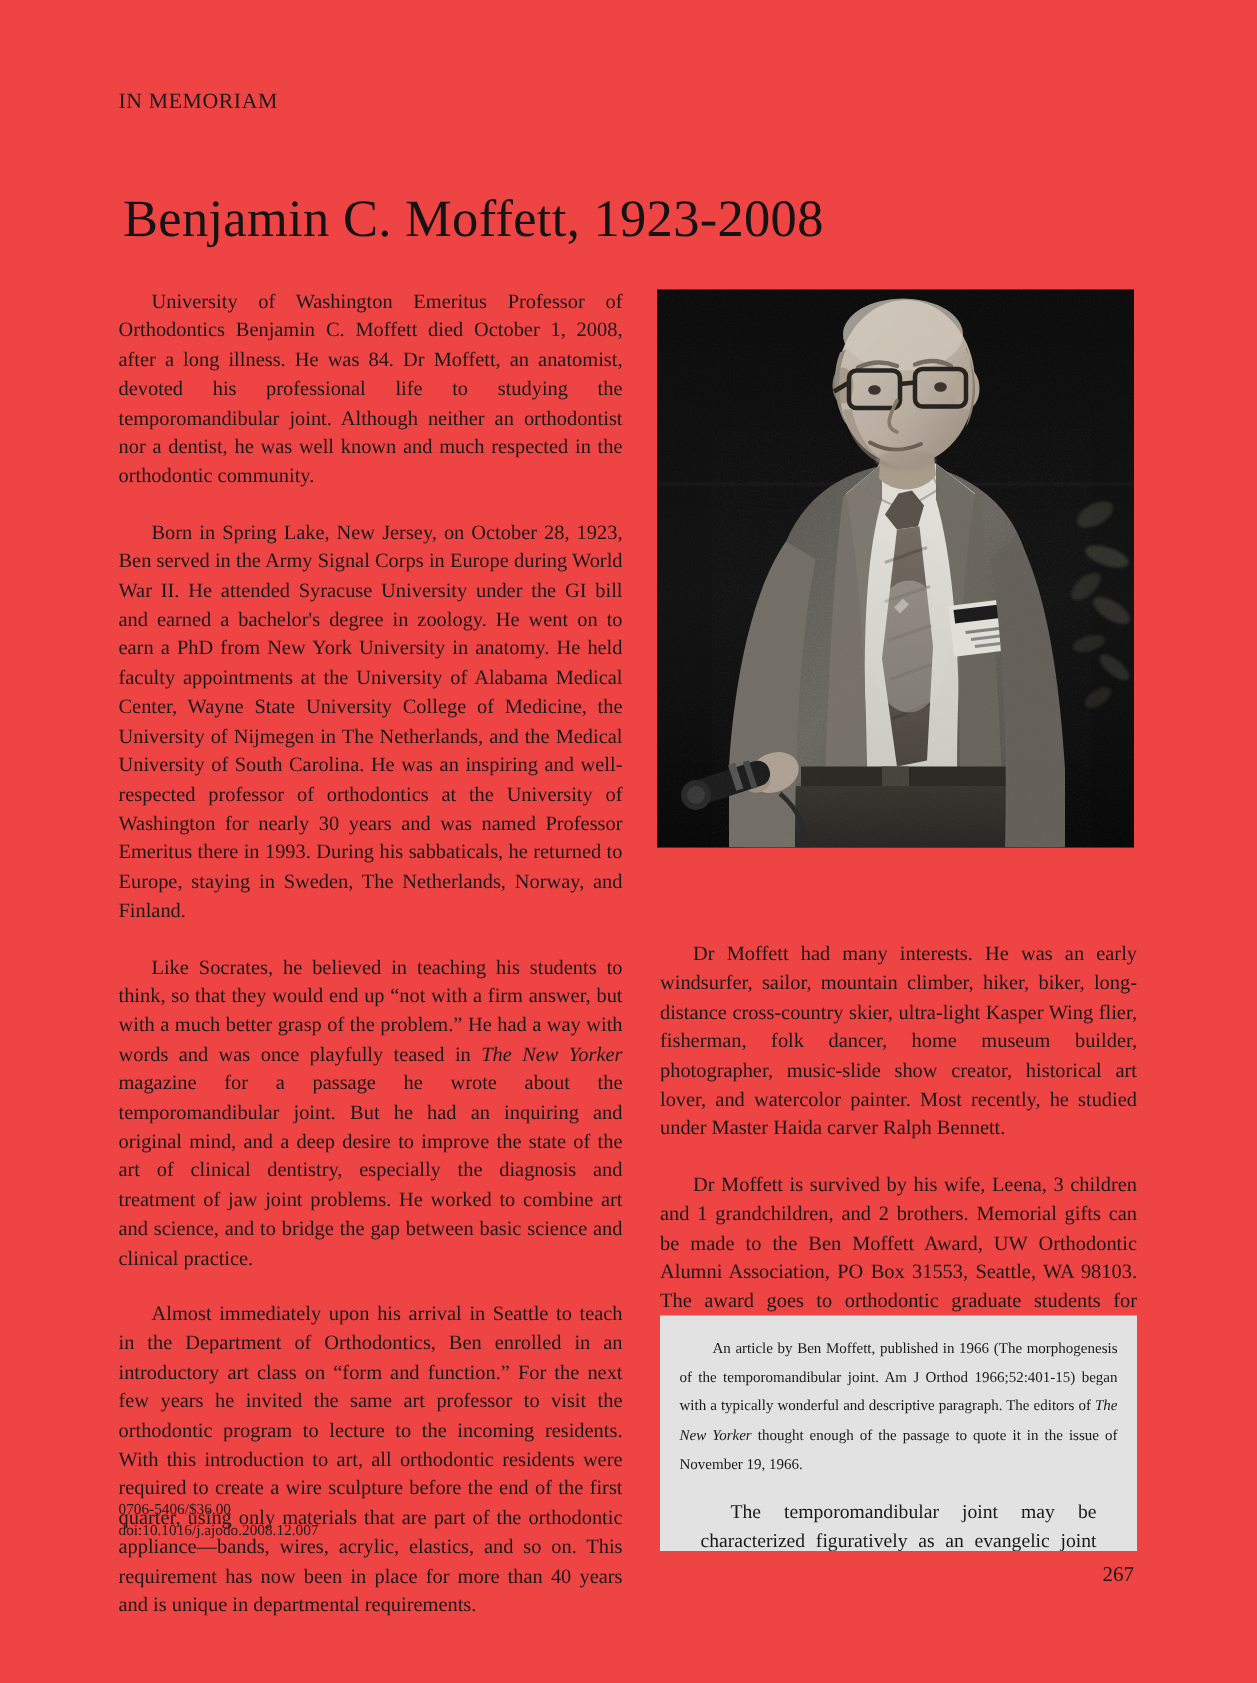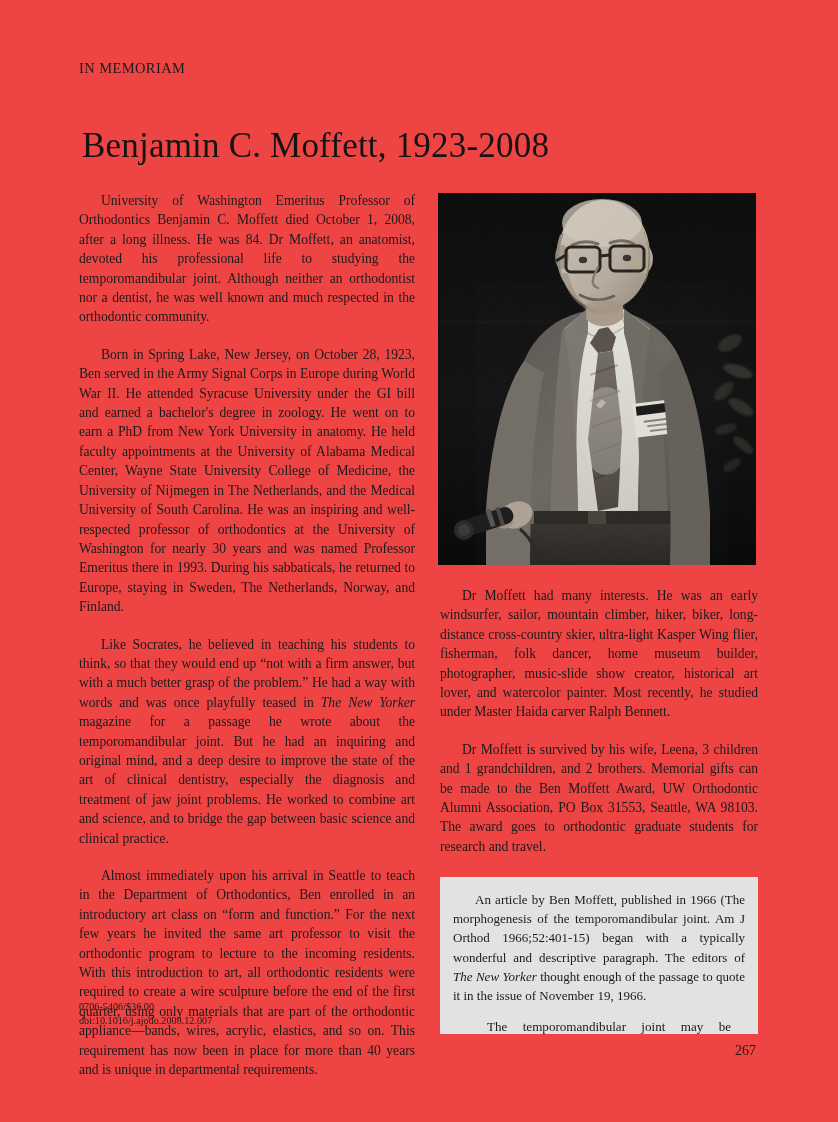--- a/index.html
+++ b/index.html
@@ -72,38 +72,38 @@
     height: 372px;
     overflow: hidden;
     background: #0a0a0a;
   }
   .photo-svg { display: block; width: 100%; height: 100%; }
 
   
   .right-text {
     position: absolute;
     left: 440px;
-    top: 586px;
+    top: 626px;
     width: 318px;
   }
 
   
   .shaded-box {
     position: absolute;
     left: 440px;
     top: 877px;
     width: 318px;
     height: 157px;
     background: #e2e2e2;
     overflow: hidden;
     box-sizing: border-box;
     padding: 13px 13px 0 13px;
   }
   .shaded-box .body-p {
-    font-size: 13px;
+    font-size: 10px;
     line-height: 19.2px;
   }
   .excerpt-p {
     margin: 13px 0 0 0;
     padding: 0 14px 0 14px;
     font-size: 13.1px;
     line-height: 18.6px;
     text-align: justify;
     text-indent: 20px;
     color: #1a1a1a;

